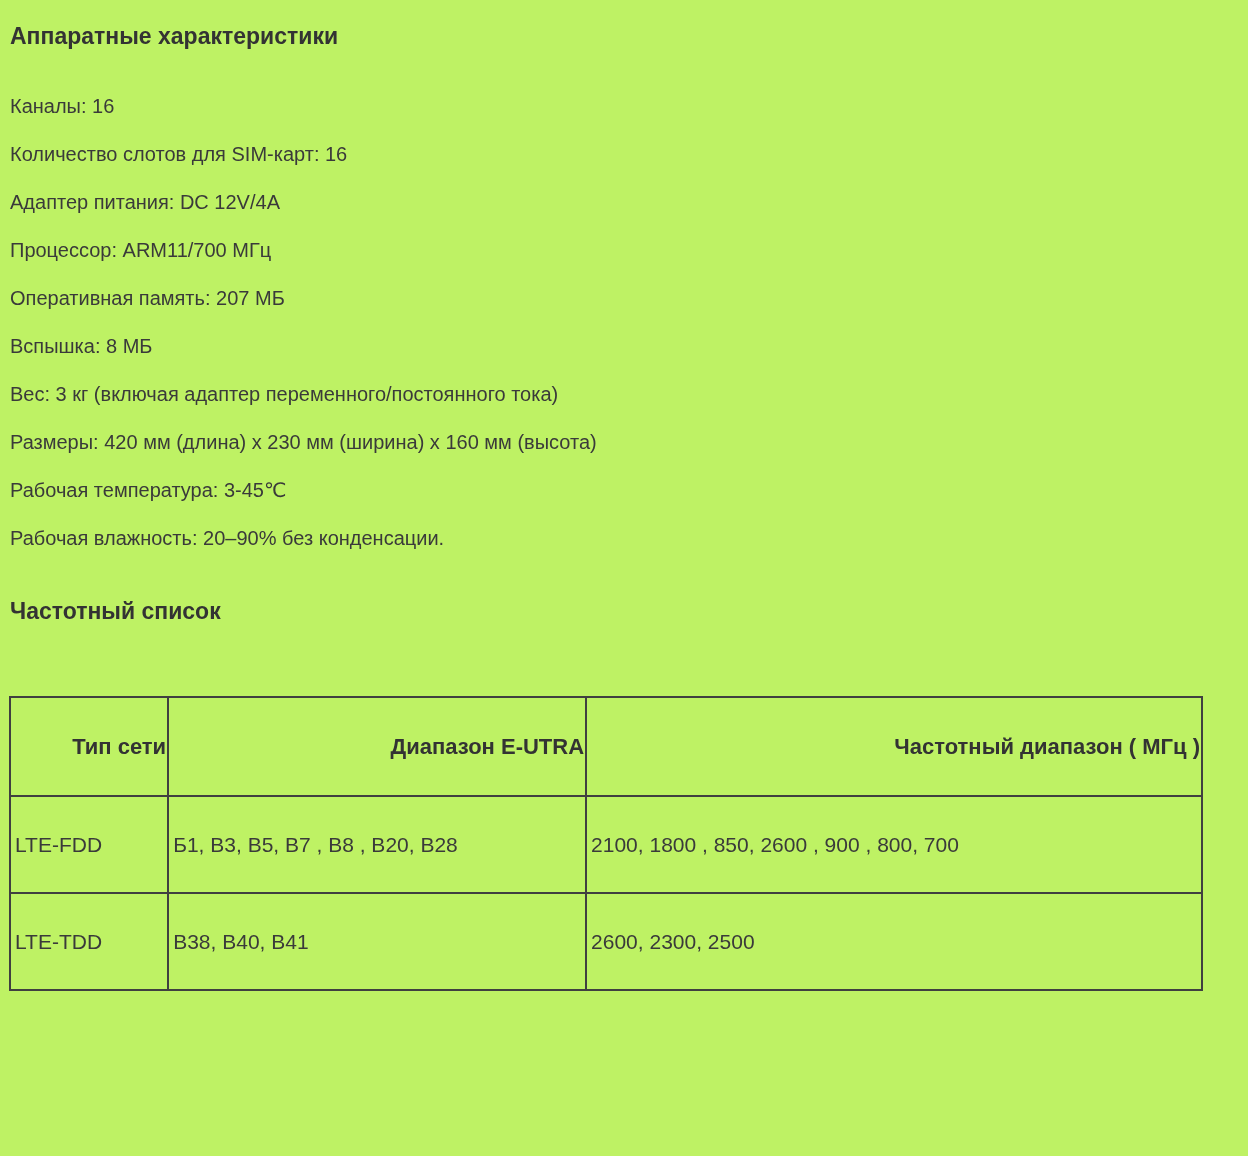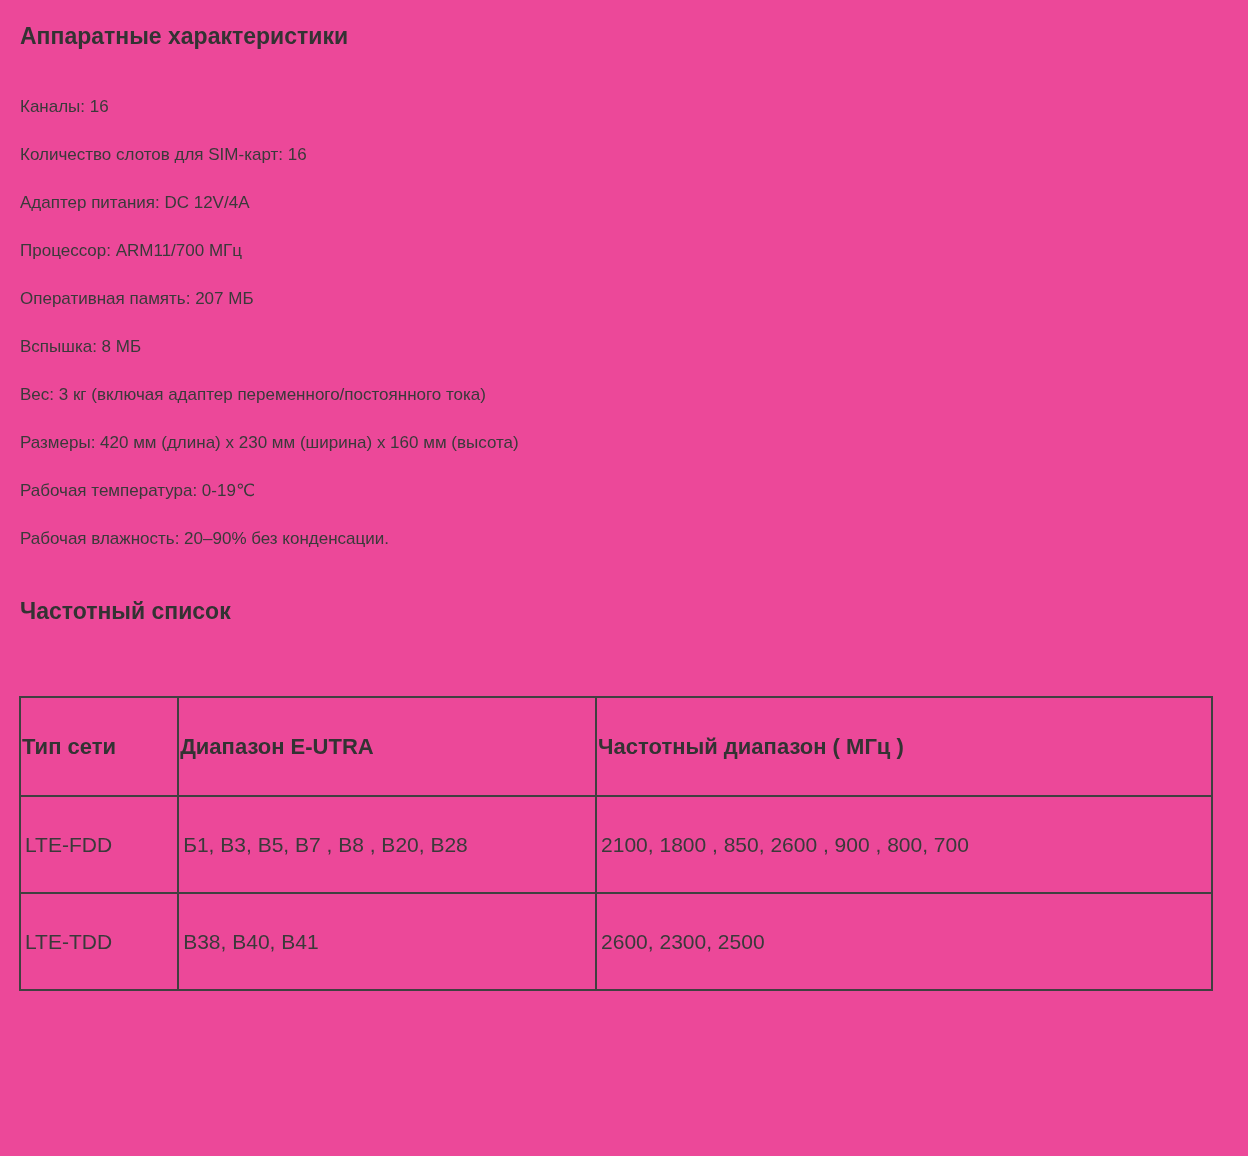--- a/index.html
+++ b/index.html
@@ -5,36 +5,36 @@
   html, body {
     margin: 0;
     padding: 0;
     background: #ffffff;
   }
   .page {
     position: relative;
     width: 1248px;
     height: 1156px;
     box-sizing: border-box;
-    background: #ec4899;
-    padding: 22px 10px 0 20px;
+    background: #bef264;
+    padding: 22px 10px 0 10px;
     font-family: "Liberation Sans", "DejaVu Sans", sans-serif;
     color: #3a3a3a;
   }
   .section-title {
     font-size: 23px;
     font-weight: bold;
     line-height: 28px;
     margin: 0;
     color: #333333;
   }
   .section-title.hardware { margin-bottom: 45px; }
   .section-title.frequency { margin-top: 47px; margin-bottom: 0; }
   .spec-line {
-    font-size: 17px;
+    font-size: 20px;
     line-height: 23px;
     margin: 0 0 25px 0;
     color: #3a3a3a;
   }
   .freq-table {
     border-collapse: collapse;
     table-layout: fixed;
     width: 1194px;
     margin-top: 71px;
     margin-left: -1px;
@@ -44,21 +44,21 @@
   .freq-table th,
   .freq-table td {
     border: 2px solid #404040;
     vertical-align: middle;
     box-sizing: border-box;
     overflow: hidden;
     white-space: nowrap;
   }
   .freq-table th {
     font-weight: bold;
-    text-align: left;
+    text-align: right;
     height: 99px;
     font-size: 22px;
     color: #333333;
   }
   .freq-table td {
     text-align: left;
     height: 97px;
     padding-left: 4px;
     font-weight: normal;
   }
@@ -74,21 +74,21 @@
   <h1 class="section-title hardware">Аппаратные характеристики</h1>
 
   <p class="spec-line">Каналы: 16</p>
   <p class="spec-line">Количество слотов для SIM-карт: 16</p>
   <p class="spec-line">Адаптер питания: DC 12V/4A</p>
   <p class="spec-line">Процессор: ARM11/700 МГц</p>
   <p class="spec-line">Оперативная память: 207 МБ</p>
   <p class="spec-line">Вспышка: 8 МБ</p>
   <p class="spec-line">Вес: 3 кг (включая адаптер переменного/постоянного тока)</p>
   <p class="spec-line">Размеры: 420 мм (длина) x 230 мм (ширина) x 160 мм (высота)</p>
-  <p class="spec-line">Рабочая температура: 0-19℃</p>
+  <p class="spec-line">Рабочая температура: 3-45℃</p>
   <p class="spec-line">Рабочая влажность: 20–90% без конденсации.</p>
 
   <h2 class="section-title frequency">Частотный список</h2>
 
   <table class="freq-table">
     <thead>
       <tr>
         <th class="col-network">Тип сети</th>
         <th class="col-band">Диапазон E-UTRA</th>
         <th class="col-freq">Частотный диапазон ( МГц )</th>

